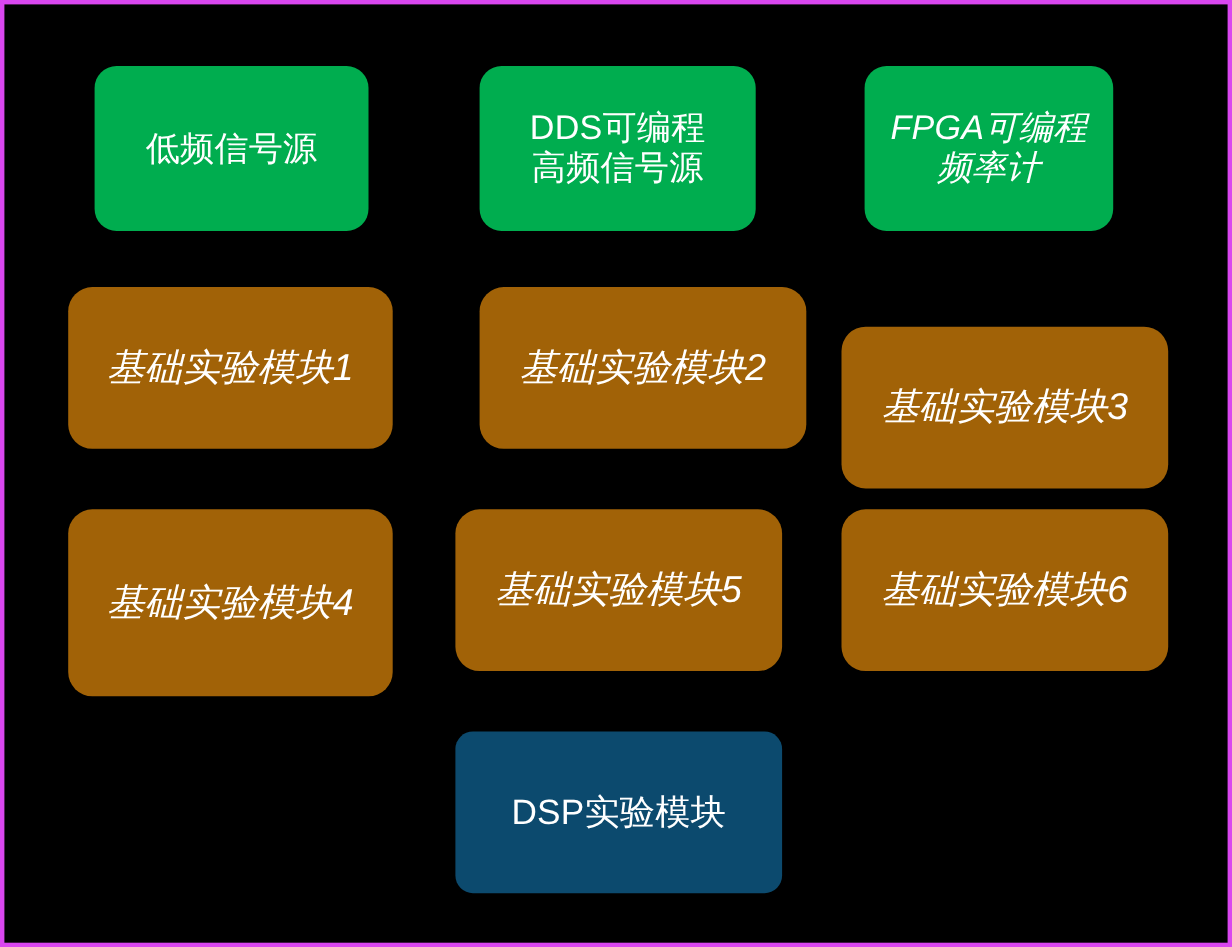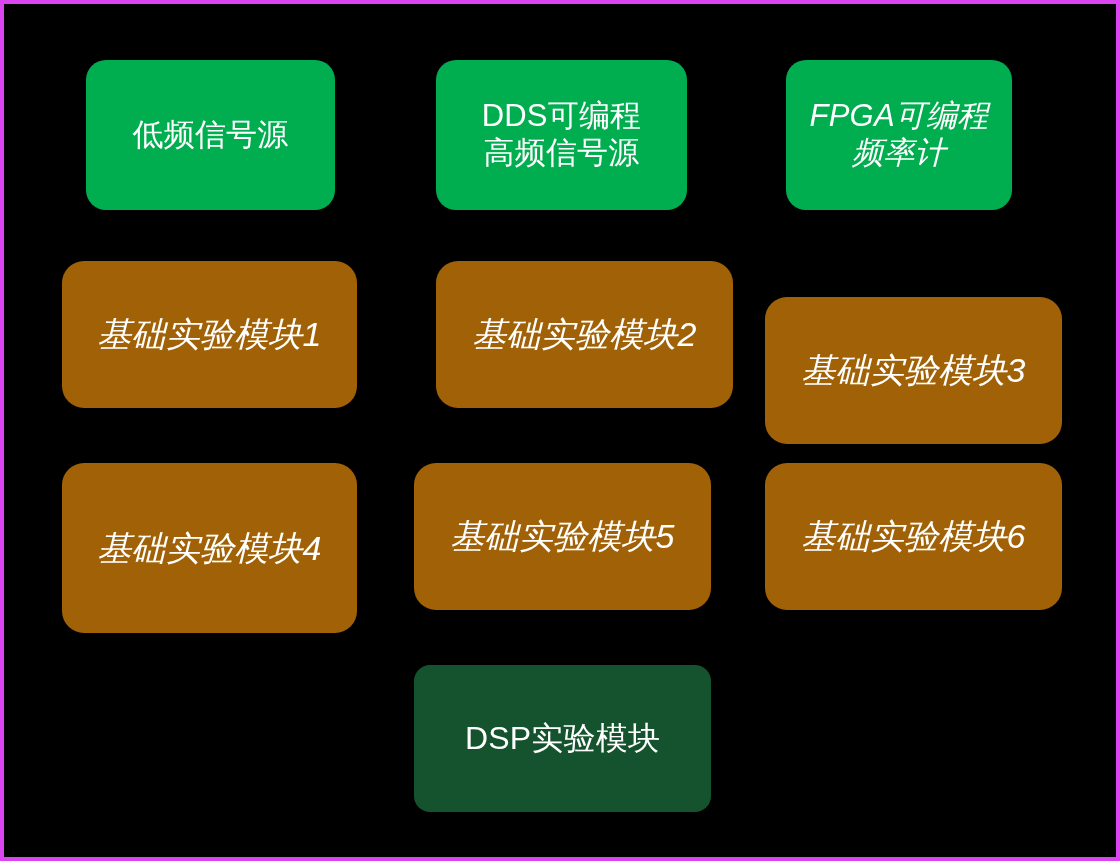--- a/index.html
+++ b/index.html
@@ -50,21 +50,21 @@
   }
 
   .node.basic {
     background: #a16207;
     font-size: 34px;
     border-radius: 22px;
     font-style: italic;
   }
 
   .node.dsp {
-    background: #14532d;
+    background: #0c4a6e;
     font-size: 32px;
     border-radius: 16px;
   }
 
   
   .n-low-freq    { left: 82px;  top: 56px;  width: 249px; height: 150px; }
   .n-dds         { left: 432px; top: 56px;  width: 251px; height: 150px; }
   .n-fpga        { left: 782px; top: 56px;  width: 226px; height: 150px; font-style: italic; }
 
   

